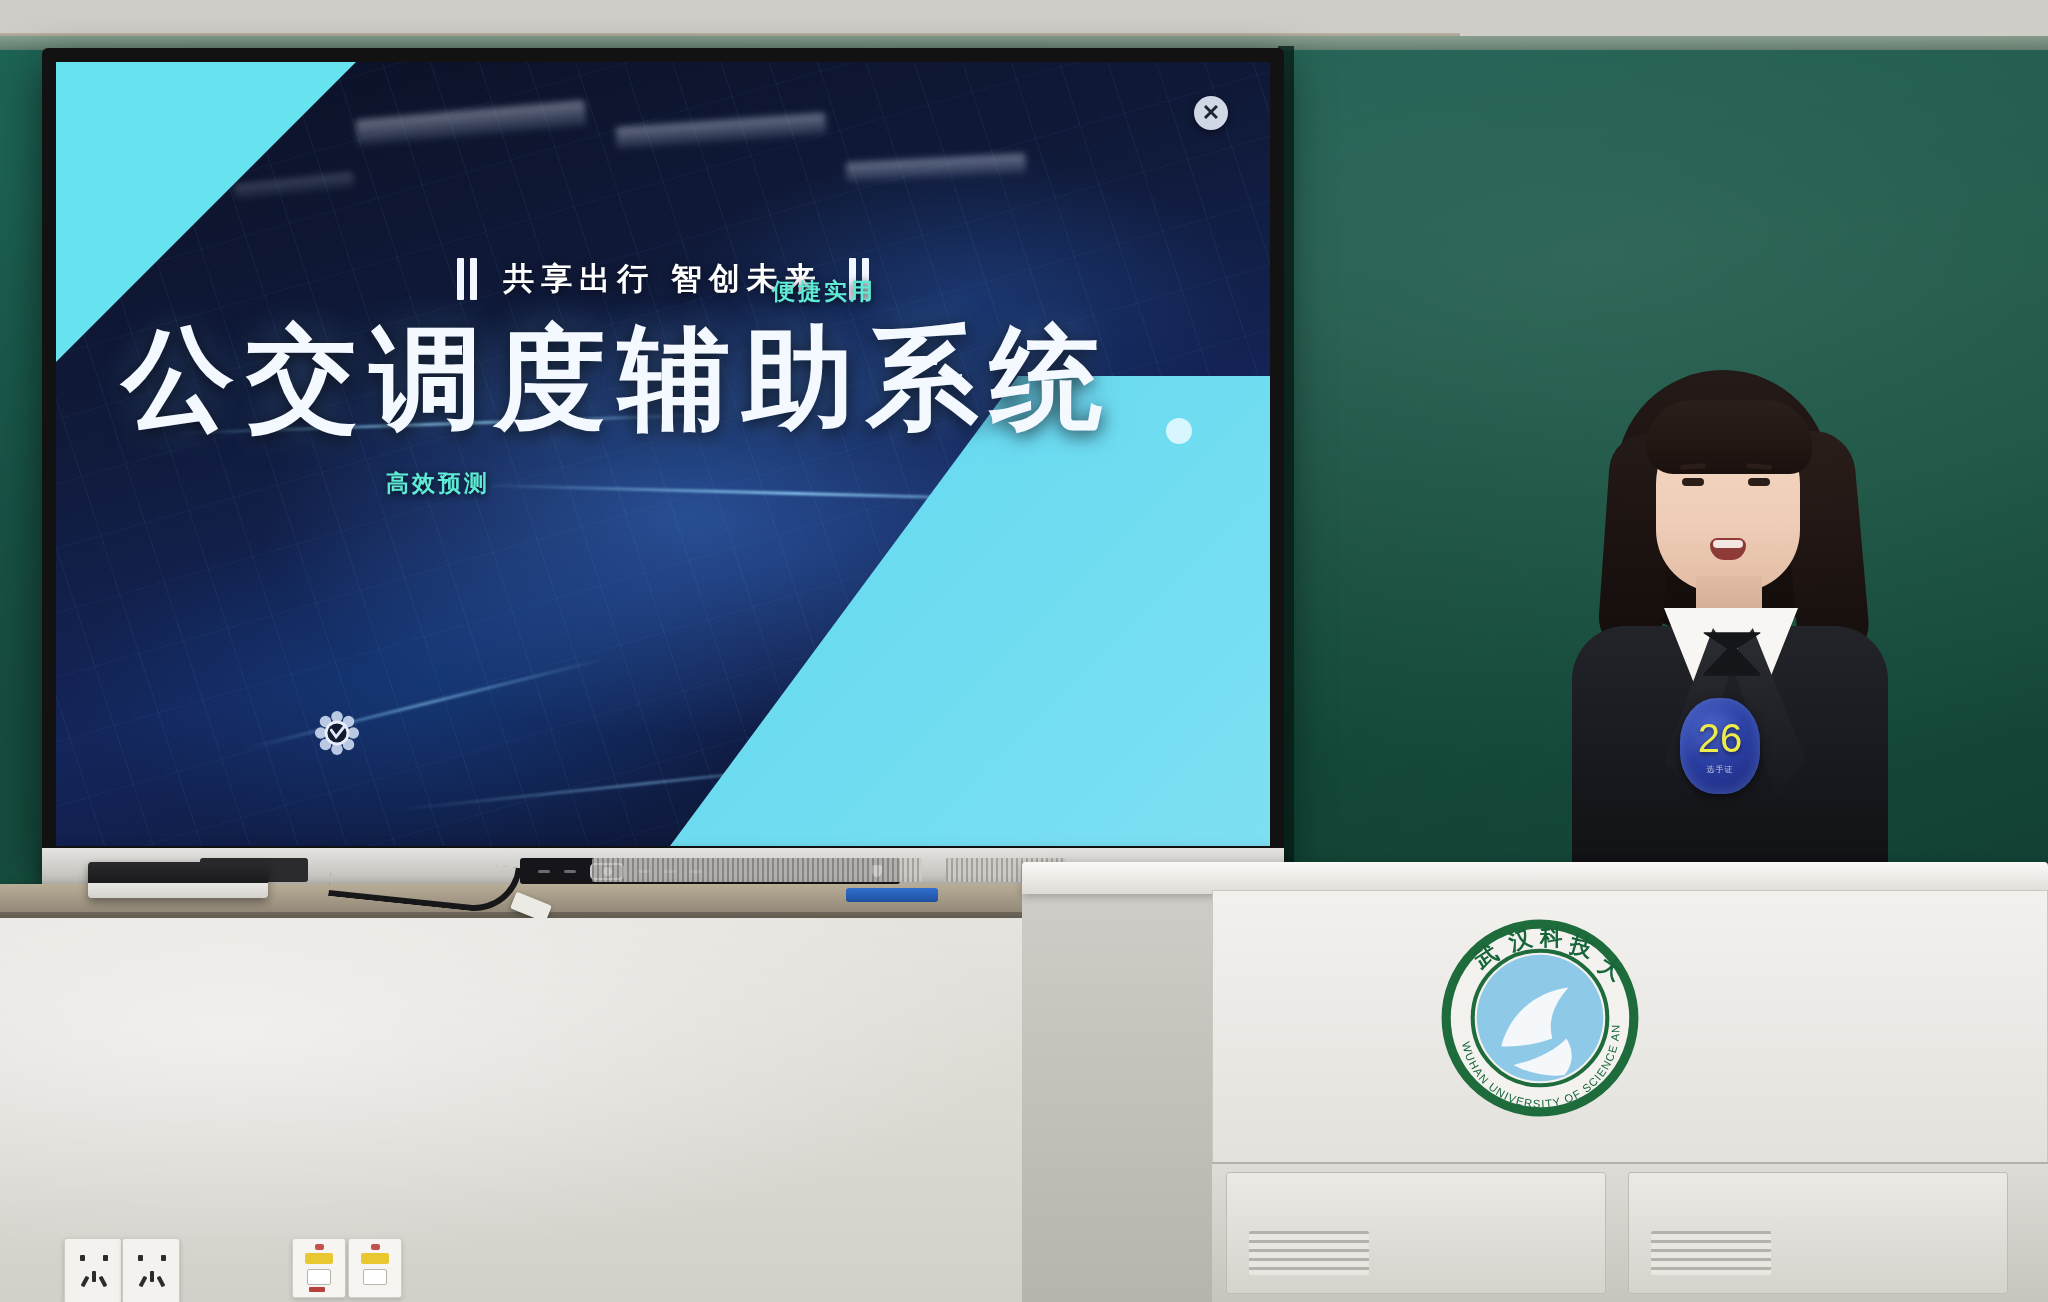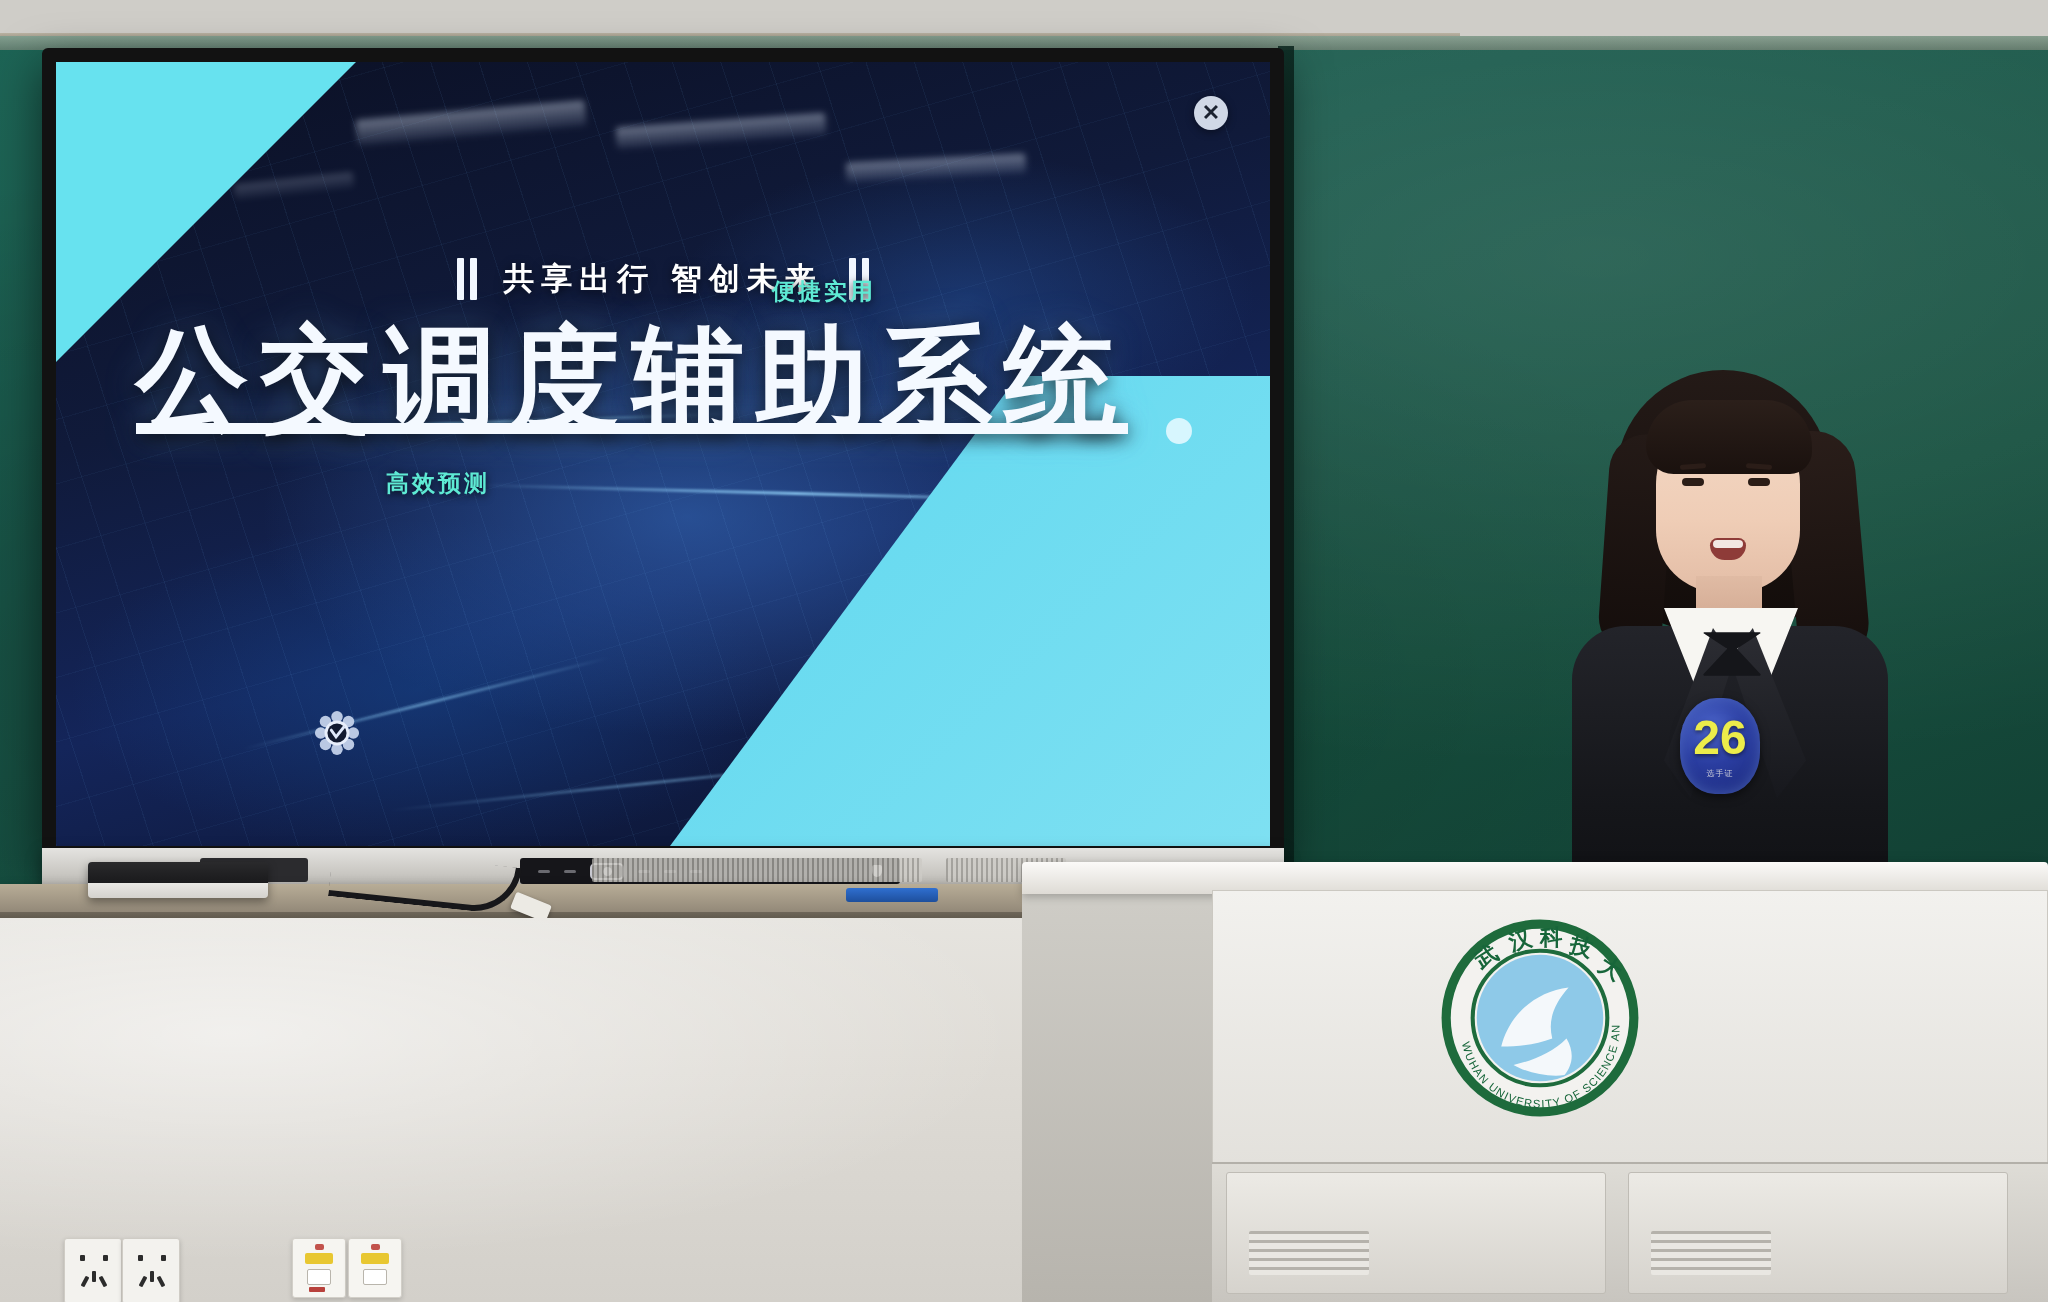--- a/index.html
+++ b/index.html
@@ -128,21 +128,21 @@
   .title-line {
     font-family:"DejaVu Serif", serif;
     color:#f4f9ff;
     font-size:112px;
     font-weight:bold;
     letter-spacing:12px;
     line-height:1.42;
     text-shadow:0 4px 18px rgba(0,0,0,.75), 0 0 34px rgba(120,190,255,.35);
     white-space:nowrap;
   }
-  #title2 { margin-left:32px;text-decoration:underline; }
+  #title2 { margin-left:18px; }
   .tag-small {
     position:absolute; color:#5eead4; font-size:23px; font-weight:bold;
     letter-spacing:3px; text-shadow:0 2px 8px rgba(0,0,0,.8);
   }
   #tag-left  { left:282px; top:170px; }
   #tag-right { left:668px; top:-22px; }
 
   .gear-icon {
     position:absolute; left:258px; top:648px; width:46px; height:46px;
   }
@@ -399,21 +399,21 @@
     clip-path:polygon(30% 0, 100% 78%, 62% 100%, 0 18%);
   }
   .badge {
     position:absolute; left:120px; top:338px; width:80px; height:96px;
     background:radial-gradient(circle at 38% 30%, #4a63c8 0%, #2a3da0 45%, #1a2878 100%);
     border-radius:46% 46% 44% 44%;
     box-shadow:0 3px 10px rgba(0,0,0,.5), inset 0 0 14px rgba(140,180,255,.35);
     display:flex; align-items:center; justify-content:center; flex-direction:column;
   }
   .badge-num {
-    color:#ecec4a; font-size:48px; font-weight:bold; line-height:1;
+    color:#ecec4a; font-size:40px; font-weight:normal; line-height:1;
     text-shadow:0 2px 4px rgba(0,0,0,.5);
   }
   .badge-sub { color:#c9cbd8; font-size:8px; letter-spacing:1px; margin-top:6px; }
 
   
   .ceil-light {
     position:absolute; background:linear-gradient(180deg,rgba(230,240,255,.42),rgba(200,220,255,.08));
     border-radius:4px; filter:blur(3px);
   }
   #cl1 { left:300px; top:48px; width:230px; height:26px; transform:rotate(-5deg); }

